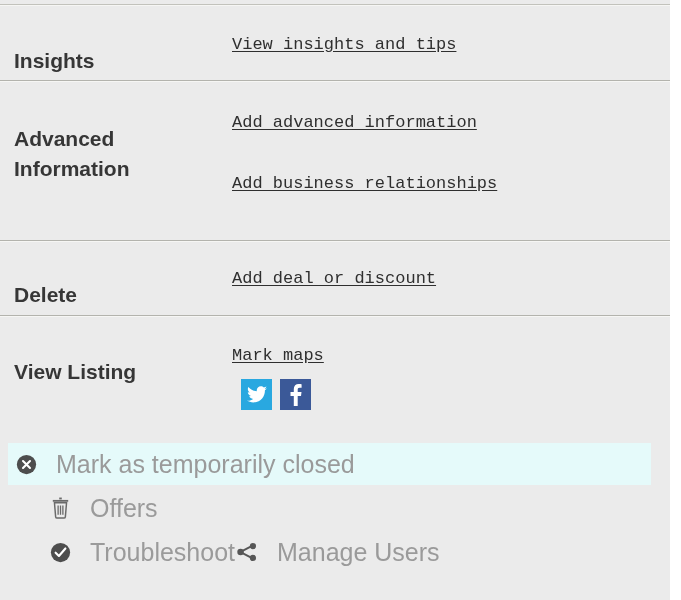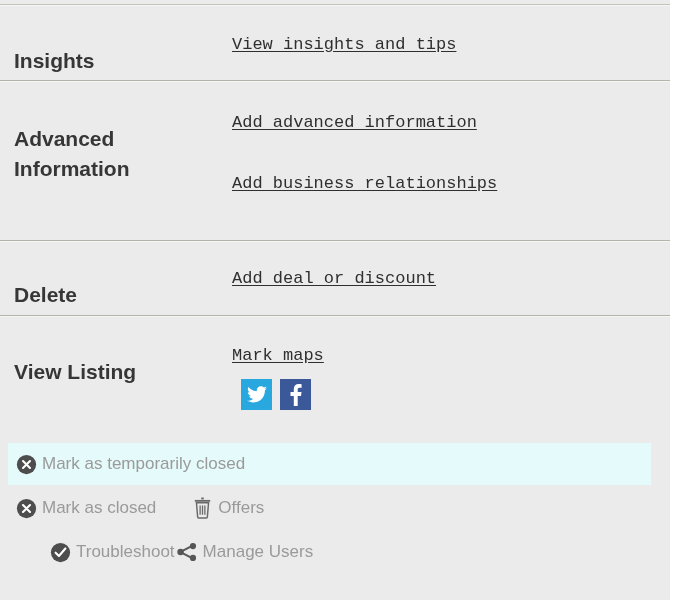--- a/index.html
+++ b/index.html
@@ -109,23 +109,23 @@
   }
   .action-icon {
     width: 24px;
     height: 24px;
     display: flex;
     align-items: center;
     justify-content: center;
     flex: 0 0 24px;
   }
   .action-label {
-    font-size: 17px;
+    font-size: 25px;
     color: #9a9a9a;
-    margin-left: 4px;
+    margin-left: 18px;
     line-height: 22px;
     white-space: nowrap;
   }
   .highlight-band {
     position: absolute;
     left: 8px;
     top: 443px;
     width: 643px;
     height: 42px;
     background: #e5fafa;
@@ -213,29 +213,20 @@
         <svg width="21" height="21" viewBox="0 0 24 24" aria-hidden="true">
           <circle cx="12" cy="12" r="11" fill="#4d4d4d"></circle>
           <path d="M8 8 L16 16 M16 8 L8 16" stroke="#ffffff" stroke-width="2.4" stroke-linecap="round"></path>
         </svg>
       </span>
       <span class="action-label">Mark as temporarily closed</span>
     </div>
   </div>
 
   <div class="action-row" style="left:14px; top:487px;">
-    <div class="action-item">
-      <span class="action-icon">
-        <svg width="21" height="21" viewBox="0 0 24 24" aria-hidden="true">
-          <circle cx="12" cy="12" r="11" fill="#4d4d4d"></circle>
-          <path d="M8 8 L16 16 M16 8 L8 16" stroke="#ffffff" stroke-width="2.4" stroke-linecap="round"></path>
-        </svg>
-      </span>
-      <span class="action-label">Mark as closed</span>
-    </div>
     <div class="action-item" style="margin-left:34px;">
       <span class="action-icon">
         <svg width="19" height="22" viewBox="0 0 20 24" aria-hidden="true">
           <rect x="8.6" y="0.6" width="2.8" height="2" fill="#6a6a6a"></rect>
           <rect x="1.6" y="3.2" width="16.8" height="2" fill="#6a6a6a"></rect>
           <path d="M3.4 6.2 h13.2 l-1.3 15.4 a1.6 1.6 0 0 1 -1.6 1.4 h-7.4 a1.6 1.6 0 0 1 -1.6 -1.4 z" fill="none" stroke="#6a6a6a" stroke-width="1.6"></path>
           <path d="M7.4 9.4 v10 M10 9.4 v10 M12.6 9.4 v10" stroke="#6a6a6a" stroke-width="1.4"></path>
         </svg>
       </span>
       <span class="action-label">Offers</span>

